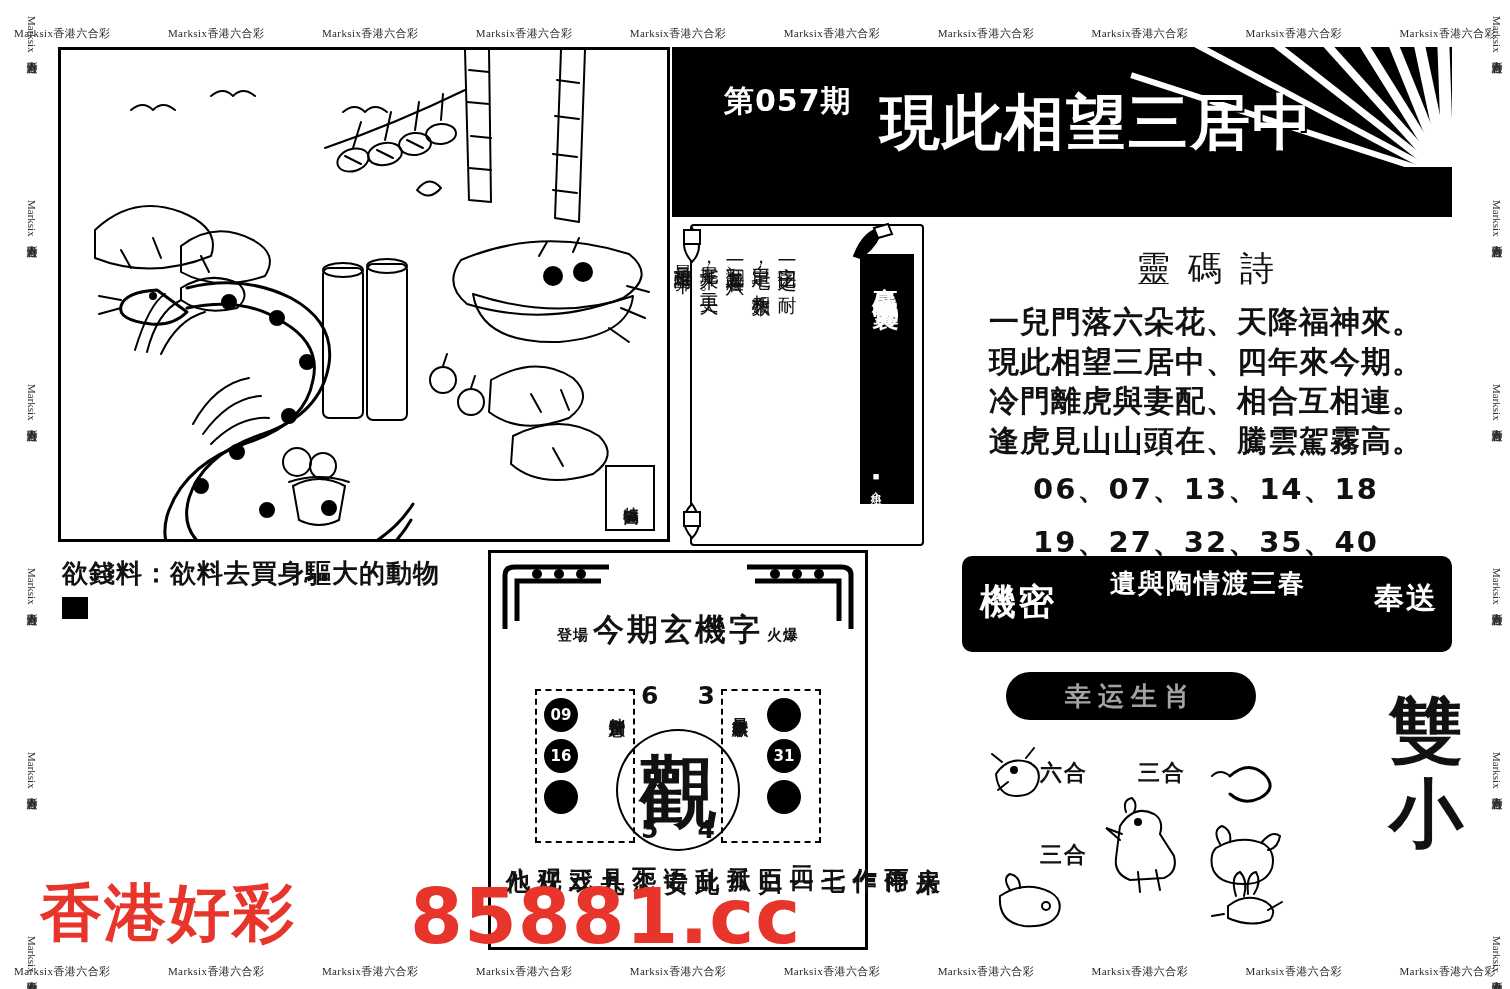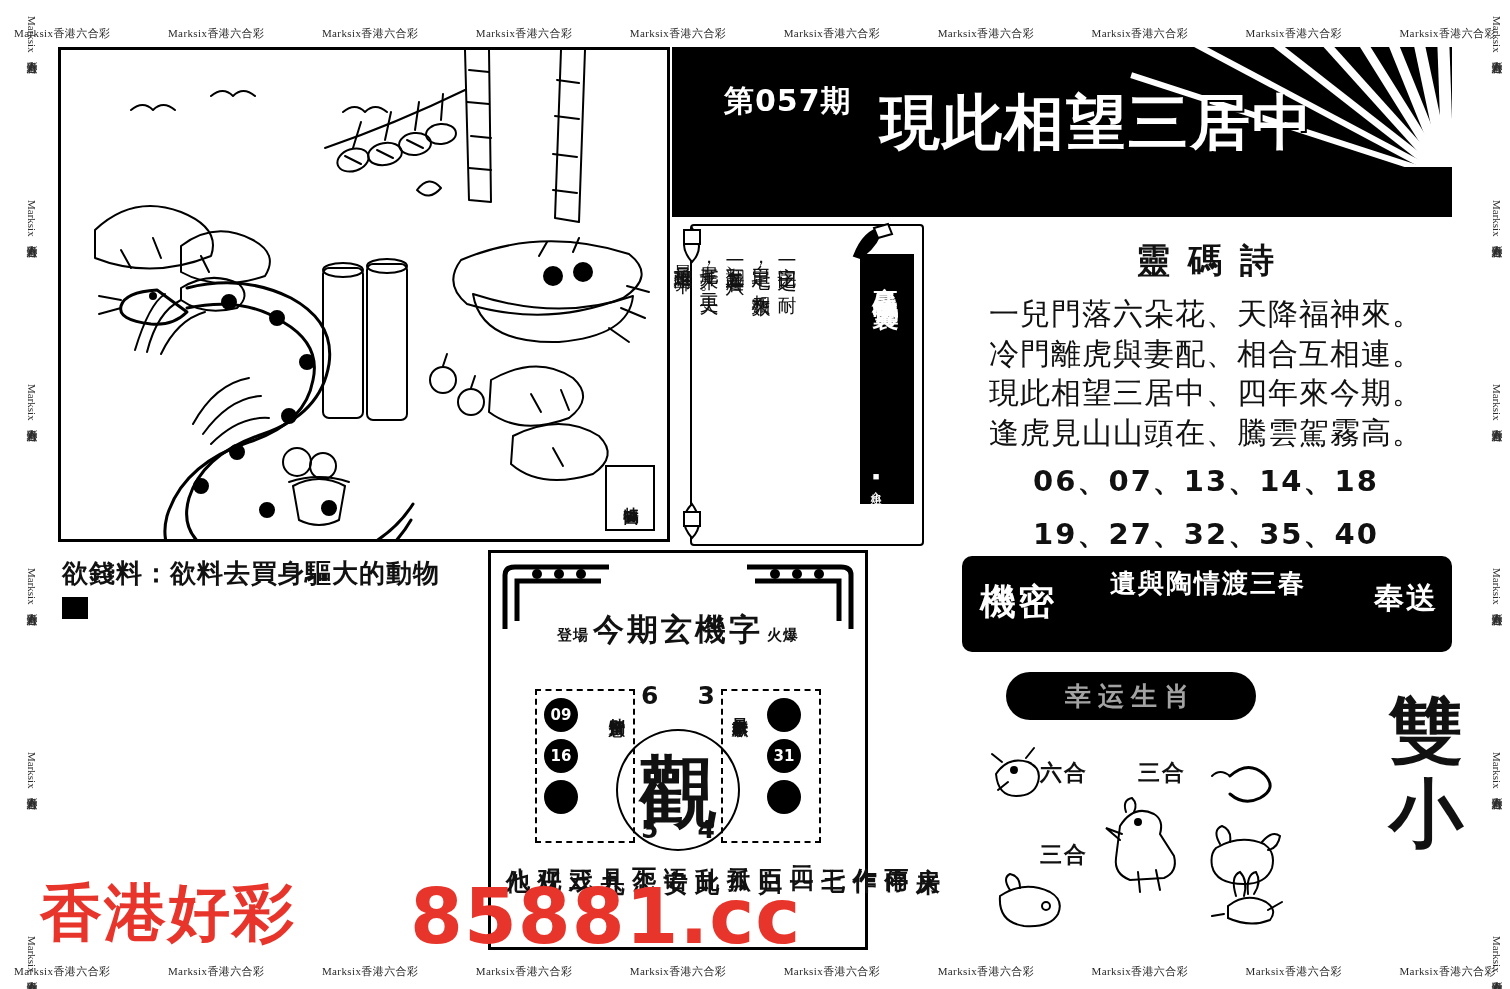--- a/index.html
+++ b/index.html
@@ -43,22 +43,22 @@
               text-orientation:upright;font-size:19px;line-height:1.55;letter-spacing:2px;
               font-family:"DejaVu Sans",sans-serif;}
   .scroll-black{position:absolute;left:186px;top:30px;width:54px;height:250px;background:#000;}
   .scroll-black .vtxt{position:absolute;left:8px;top:12px;color:#fff;font-size:26px;font-weight:bold;
                       writing-mode:vertical-rl;text-orientation:upright;letter-spacing:6px;}
   .sig{position:absolute;left:8px;bottom:18px;font-size:11px;writing-mode:vertical-rl;
        text-orientation:upright;letter-spacing:1px;}
 
   
   #poem{position:absolute;left:960px;top:226px;width:492px;height:320px;text-align:center;}
-  #poem .ptitle{font-size:34px;font-weight:bold;letter-spacing:18px;margin:12px 0 10px 16px;}
-  #poem .pline{font-size:30px;font-weight:normal;line-height:1.32;letter-spacing:1px;white-space:nowrap;}
+  #poem .ptitle{font-size:34px;font-weight:normal;letter-spacing:18px;margin:20px 0 10px 16px;}
+  #poem .pline{font-size:30px;font-weight:bold;line-height:1.32;letter-spacing:1px;white-space:nowrap;}
   #poem .nums{font-family:"DejaVu Sans",sans-serif;font-size:29px;font-weight:bold;
               letter-spacing:2px;margin-top:10px;line-height:1.35;}
 
   
   #yqline{position:absolute;left:62px;top:556px;font-size:26px;font-weight:bold;letter-spacing:1px;
           white-space:nowrap;font-family:"DejaVu Sans",sans-serif;}
   #yqbar{position:absolute;left:62px;top:597px;width:26px;height:22px;background:#000;}
 
   
   #xuanji{position:absolute;left:488px;top:550px;width:380px;height:400px;border:3px solid #000;
@@ -275,22 +275,22 @@
       <g stroke="#000" fill="#000" stroke-width="2">
         <path d="M30 34 q10 -26 28 -28 q-4 18 -22 30Z"></path>
         <path d="M50 6 l14 -4 l4 10 l-14 4Z" fill="#fff"></path>
       </g>
     </svg>
   </div>
 
   <div id="poem">
     <div class="ptitle">靈碼詩</div>
     <div class="pline">一兒門落六朵花、天降福神來。</div>
+    <div class="pline">現此相望三居中、四年來今期。</div>
     <div class="pline">冷門離虎與妻配、相合互相連。</div>
-    <div class="pline">現此相望三居中、四年來今期。</div>
     <div class="pline">逢虎見山山頭在、騰雲駕霧高。</div>
     <div class="nums">06、07、13、14、18</div>
     <div class="nums" style="margin-top:13px;">19、27、32、35、40</div>
   </div>
 
   <div id="yqline">欲錢料：欲料去買身驅大的動物</div>
   <div id="yqbar"></div>
 
   <div id="xuanji">
 

